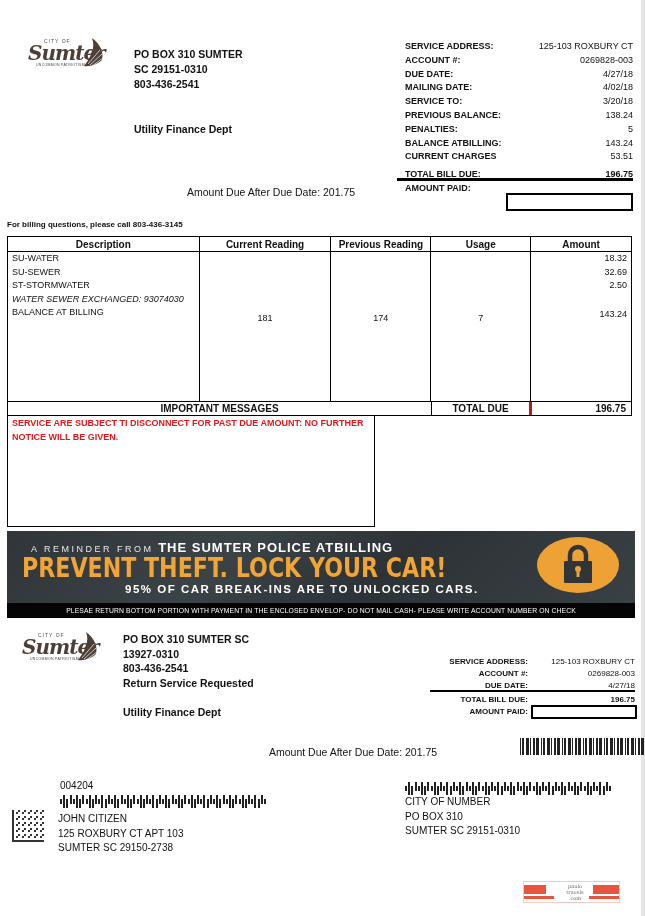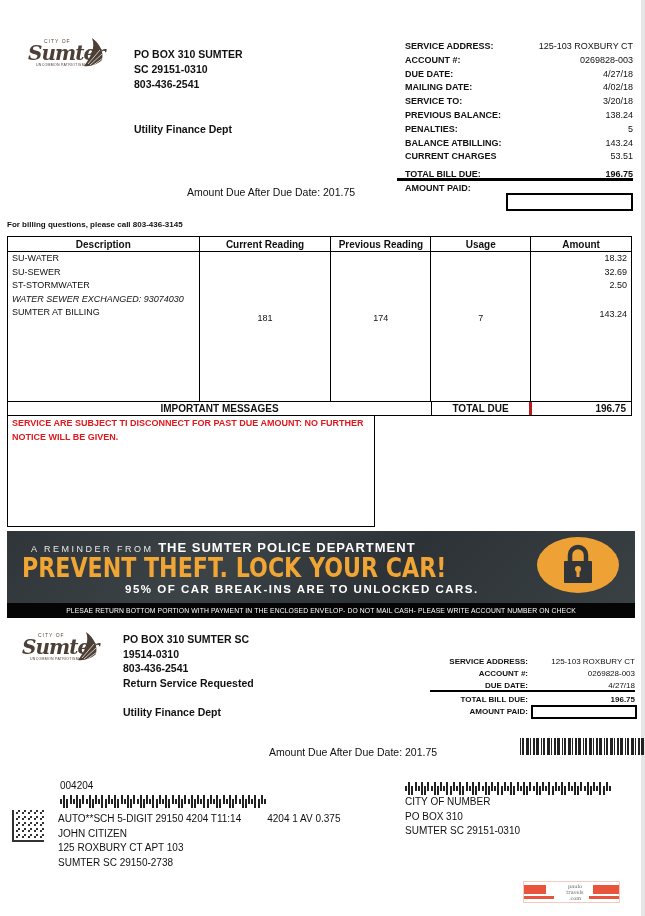--- a/index.html
+++ b/index.html
@@ -129,21 +129,21 @@
       <th style="width:101px;">Amount</th>
     </tr>
   </thead>
   <tbody>
     <tr style="height:149px;">
       <td class="desc-cell">
         <div>SU-WATER</div>
         <div>SU-SEWER</div>
         <div>ST-STORMWATER</div>
         <div style="font-style:italic;">WATER SEWER EXCHANGED: 93074030</div>
-        <div>SUMTER AT BILLING</div>
+        <div>BALANCE AT BILLING</div>
       </td>
       <td class="center-val">181</td>
       <td class="center-val">174</td>
       <td class="center-val">7</td>
       <td class="amt-cell">
         <div>18.32</div>
         <div>32.69</div>
         <div>2.50</div>
         <div style="height:13.5px;"></div>
         <div style="margin-top:2px;">143.24</div>
@@ -153,21 +153,21 @@
 </table>
 
 <div class="msg-bar">
   <div style="width:424px; border-right:1px solid #000;">IMPORTANT MESSAGES</div>
   <div style="width:100px; border-right:3px solid #b91c1c;">TOTAL DUE</div>
   <div style="flex:1; justify-content:flex-end; padding-right:5px;">196.75</div>
 </div>
 <div class="msg-box">SERVICE ARE SUBJECT TI DISCONNECT FOR PAST DUE AMOUNT: NO FURTHER NOTICE WILL BE GIVEN.</div>
 
 <div class="banner">
-  <div class="l1"><span class="thin">A REMINDER FROM</span> <span>THE SUMTER POLICE DEPARTMENT</span></div>
+  <div class="l1"><span class="thin">A REMINDER FROM</span> <span>THE SUMTER POLICE ATBILLING</span></div>
   <div class="l2">PREVENT THEFT. LOCK YOUR CAR!</div>
   <div class="l3">95% OF CAR BREAK-INS ARE TO UNLOCKED CARS.</div>
   <div class="lockwrap">
     <svg width="82" height="56" viewBox="0 0 82 56">
       <path d="M33 25 V18 a8 8 0 0 1 16 0 V25" fill="none" stroke="#2f3538" stroke-width="4.5"></path>
       <rect x="27" y="24" width="28" height="22" rx="1" fill="#2f3538"></rect>
       <circle cx="41" cy="32" r="3" fill="#eea235"></circle>
       <rect x="39.5" y="33" width="3" height="7" fill="#eea235"></rect>
     </svg>
   </div>
@@ -178,21 +178,21 @@
   <span class="cityof">CITY OF</span>
   <span class="name">Sumter</span>
   <span class="tag">UNCOMMON PATRIOTISM</span>
   <svg width="24" height="30" viewBox="0 0 24 30">
     <path d="M2 28 C8 20, 14 10, 10 0 C18 6, 22 14, 20 22 C16 26, 8 29, 2 28 Z" fill="#4d3f35"></path>
     <path d="M6 26 L18 12 M8 27 L20 16 M10 28 L21 20" stroke="#fff" stroke-width="0.7"></path>
   </svg>
 </div>
 <div class="abs addr-block" style="left:123px; top:632px; line-height:14.5px;">
   <div>PO BOX 310 SUMTER SC</div>
-  <div>19514-0310</div>
+  <div>13927-0310</div>
   <div>803-436-2541</div>
   <div>Return Service Requested</div>
 </div>
 <div class="abs bold" style="left:123px; top:706px; font-size:10.5px;">Utility Finance Dept</div>
 
 <div class="stub-info">
   <div class="row">
       <span class="lbl">SERVICE ADDRESS:</span>
       <span class="val">125-103 ROXBURY CT</span>
     </div>
@@ -400,21 +400,20 @@
     <rect x="8" y="15" width="1" height="1" fill="#333"></rect>
     <rect x="9" y="15" width="1" height="1" fill="#333"></rect>
     <rect x="10" y="15" width="1" height="1" fill="#333"></rect>
     <rect x="11" y="15" width="1" height="1" fill="#333"></rect>
     <rect x="12" y="15" width="1" height="1" fill="#333"></rect>
     <rect x="13" y="15" width="1" height="1" fill="#333"></rect>
     <rect x="14" y="15" width="1" height="1" fill="#333"></rect>
     <rect x="15" y="15" width="1" height="1" fill="#333"></rect>
   </svg>
 <div class="abs mail" style="left:58px; top:812px;">
-  <div><span>AUTO**SCH 5-DIGIT 29150 4204 T11:14</span><span style="margin-left:26px;">4204 1 AV 0.375</span></div>
   <div>JOHN CITIZEN</div>
   <div>125 ROXBURY CT APT 103</div>
   <div>SUMTER SC 29150-2738</div>
 </div>
 
 <div class="barcode" id="bc-imb2" style="left:405px; top:782px; height:13px;">
     <span style="width: 2px; height: 5px; margin-bottom: 4px; margin-right: 1.2px;"></span>
     <span style="width: 2px; height: 13px; margin-bottom: 0px; margin-right: 1.2px;"></span>
     <span style="width: 2px; height: 9px; margin-bottom: 0px; margin-right: 1.2px;"></span>
     <span style="width: 2px; height: 9px; margin-bottom: 4px; margin-right: 1.2px;"></span>

